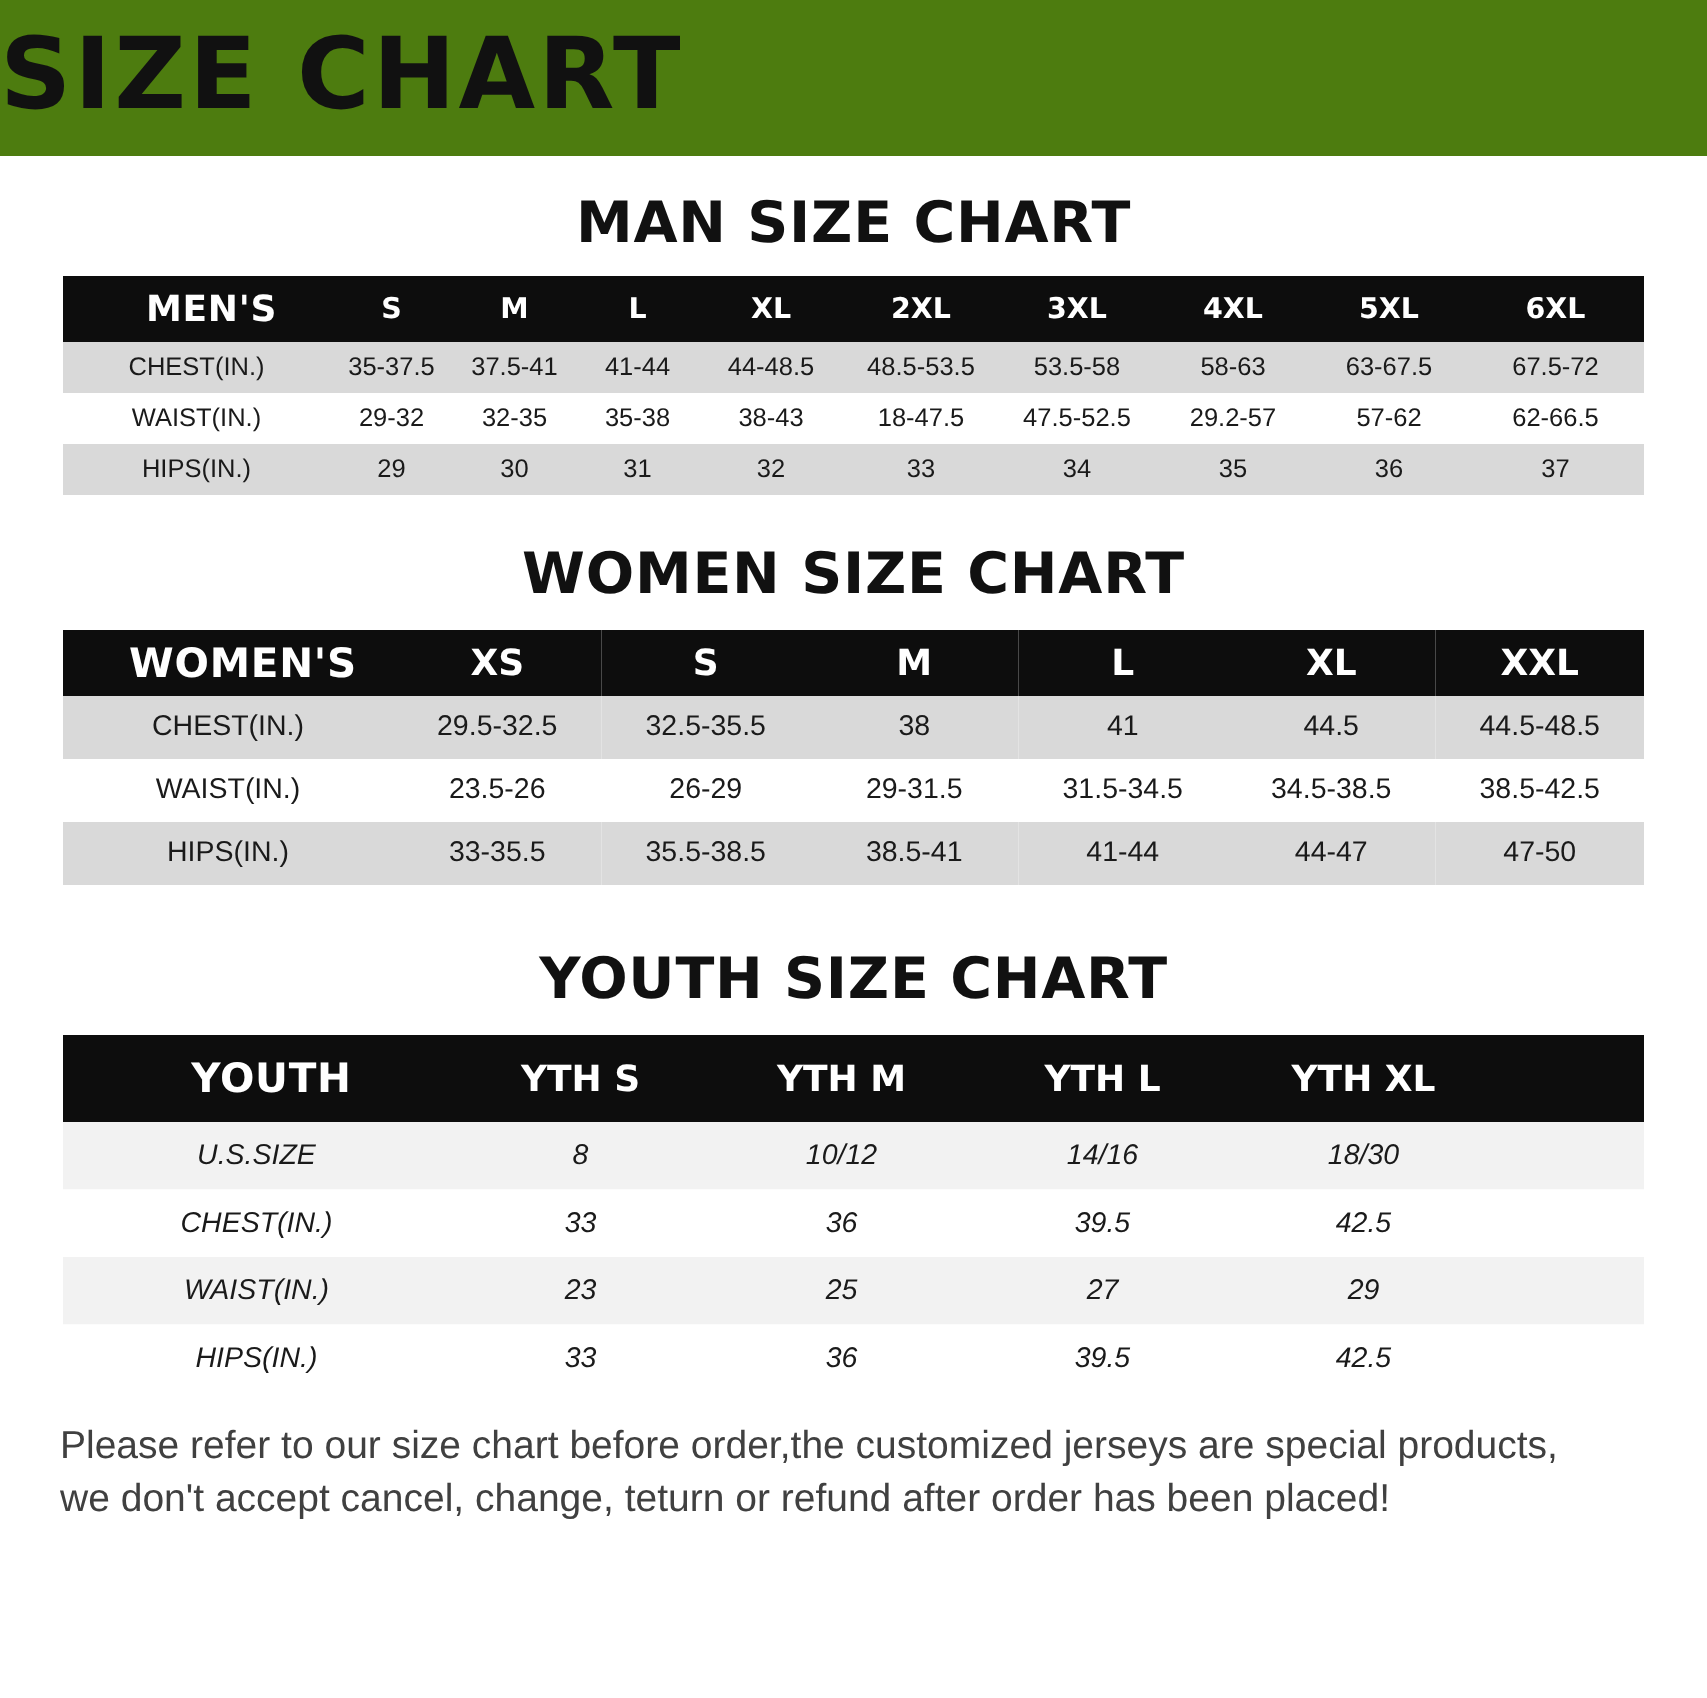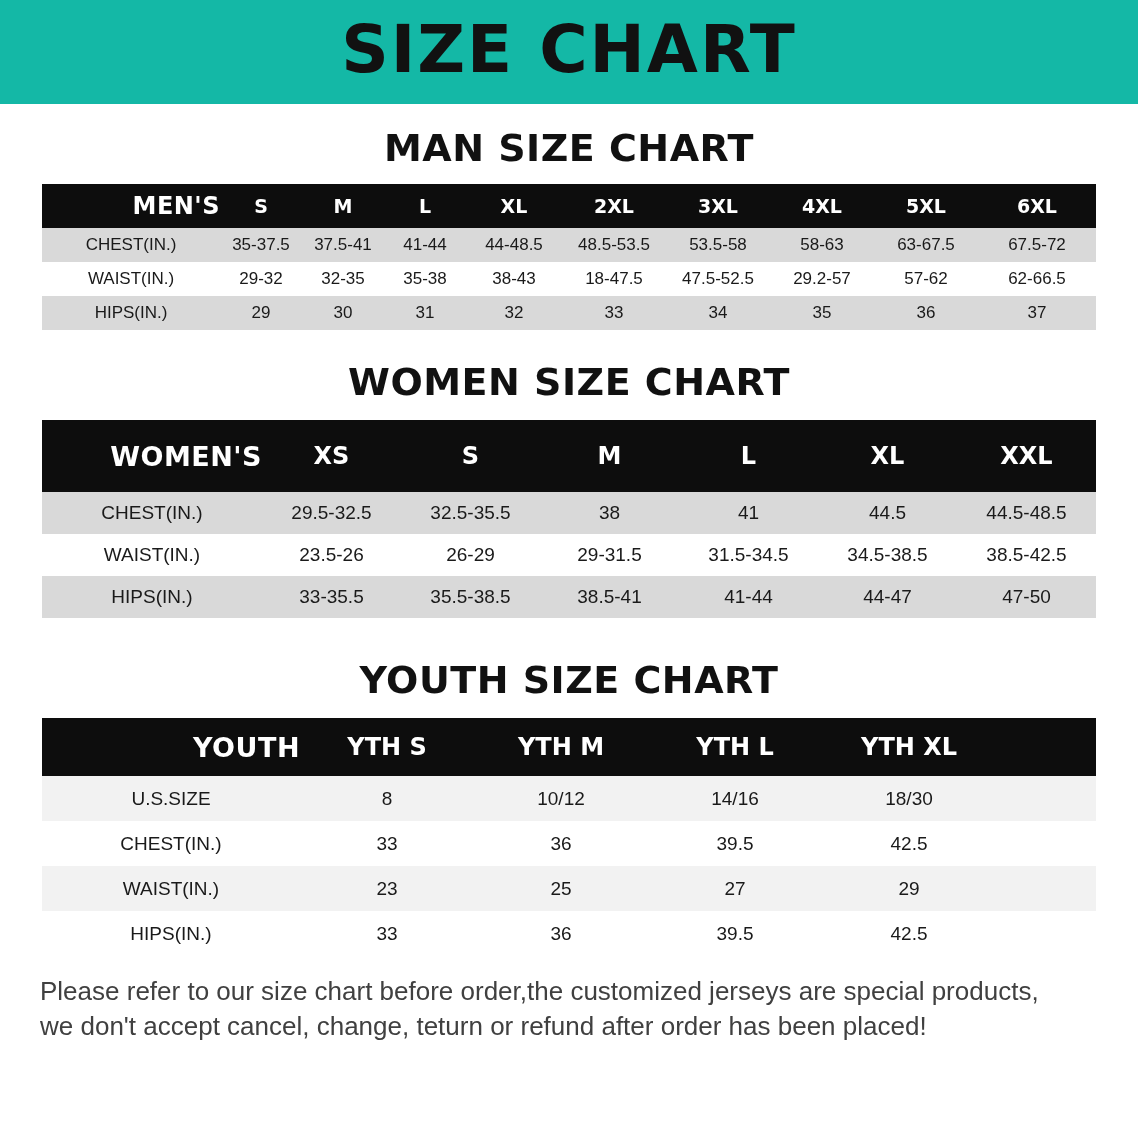--- a/index.html
+++ b/index.html
@@ -16,24 +16,24 @@
   .page {
     width: 1138px;
     height: 1132px;
     position: relative;
     background: #ffffff;
   }
 
   
   .banner {
     height: 104px;
-    background: #14b8a6;
+    background: #4d7c0f;
     display: flex;
     align-items: center;
-    justify-content: center;
+    justify-content: flex-start;
   }
   .banner-title {
     font-family: "DejaVu Sans", sans-serif;
     font-weight: bold;
     font-size: 66px;
     letter-spacing: 2px;
     color: #111111;
     line-height: 1;
     margin-top: -4px;
   }
@@ -66,21 +66,21 @@
   }
   .hdr-row td {
     background: #0d0d0d;
     color: #ffffff;
     font-family: "DejaVu Sans", sans-serif;
     font-weight: bold;
     text-align: center;
     vertical-align: middle;
   }
   .hdr-row td.label-cell {
-    text-align: right;
+    text-align: center;
     padding-left: 20px;
     letter-spacing: 0.5px;
   }
   .row-label {
     text-align: center;
     font-size: 17px;
     color: #1a1a1a;
     font-family: "Liberation Sans", sans-serif;
   }
   .cell {
@@ -96,31 +96,31 @@
   
   #men-table { margin-top: 14px; }
   #men-table .hdr-row td { height: 44px; font-size: 19px; }
   #men-table .hdr-row td.label-cell { font-size: 24px; }
   #men-table .body-row td { height: 34px; }
   #men-table .row-label { font-size: 17px; }
   #men-table .cell { font-size: 17px; }
 
   
   #women-table { margin-top: 16px; }
-  #women-table .hdr-row td { height: 72px; font-size: 24px; }
+  #women-table .hdr-row td { height: 44px; font-size: 24px; }
   #women-table .hdr-row td.label-cell { font-size: 27px; }
   #women-table .body-row td { height: 42px; }
   #women-table .row-label { font-size: 19px; }
   #women-table .cell { font-size: 19px; }
 
   
   #youth-table { margin-top: 16px; }
   #youth-table .hdr-row td { height: 58px; font-size: 24px; }
   #youth-table .hdr-row td.label-cell { font-size: 27px; }
-  #youth-table .body-row td { height: 45px; }
+  #youth-table .body-row td { height: 45px; font-style: italic; }
   #youth-table .row-label { font-size: 19px; }
   #youth-table .cell { font-size: 19px; }
 
   
   .note {
     margin: 18px 40px 0 40px;
     color: #404040;
     font-family: "Liberation Sans", sans-serif;
     font-size: 26px;
     line-height: 1.35;

